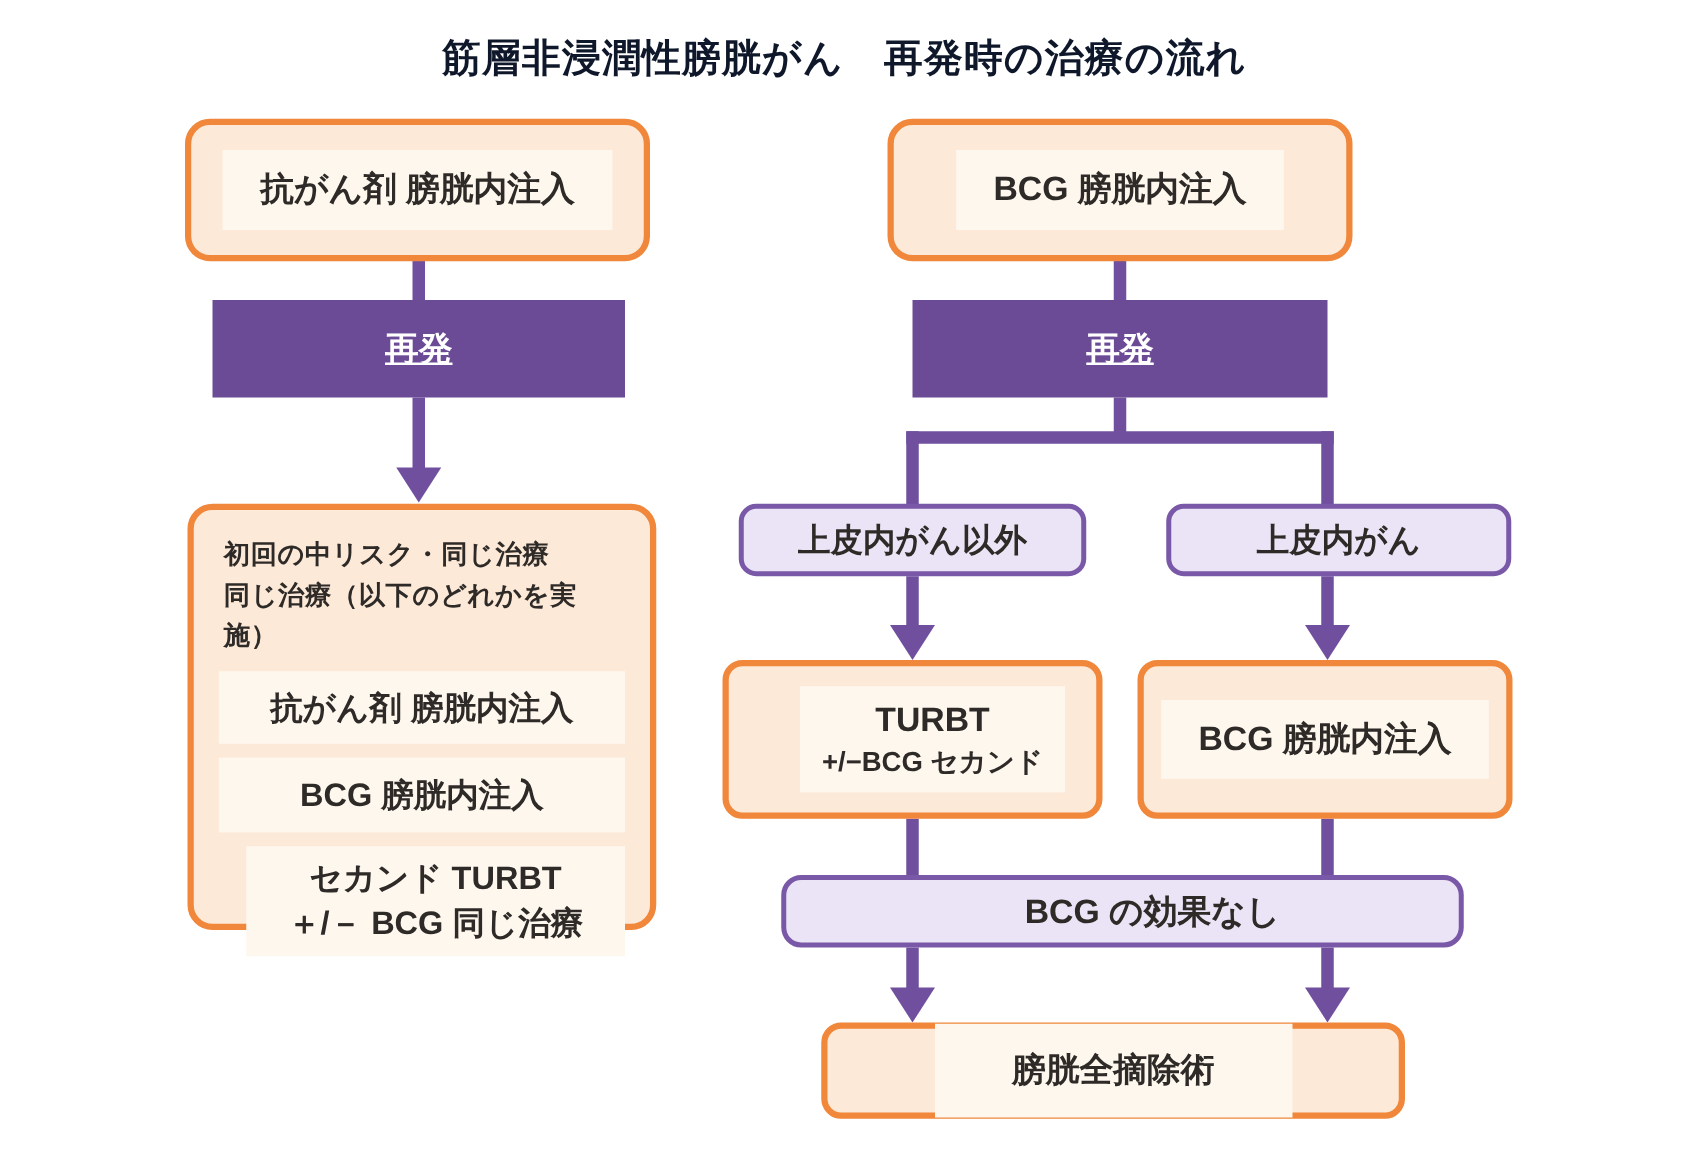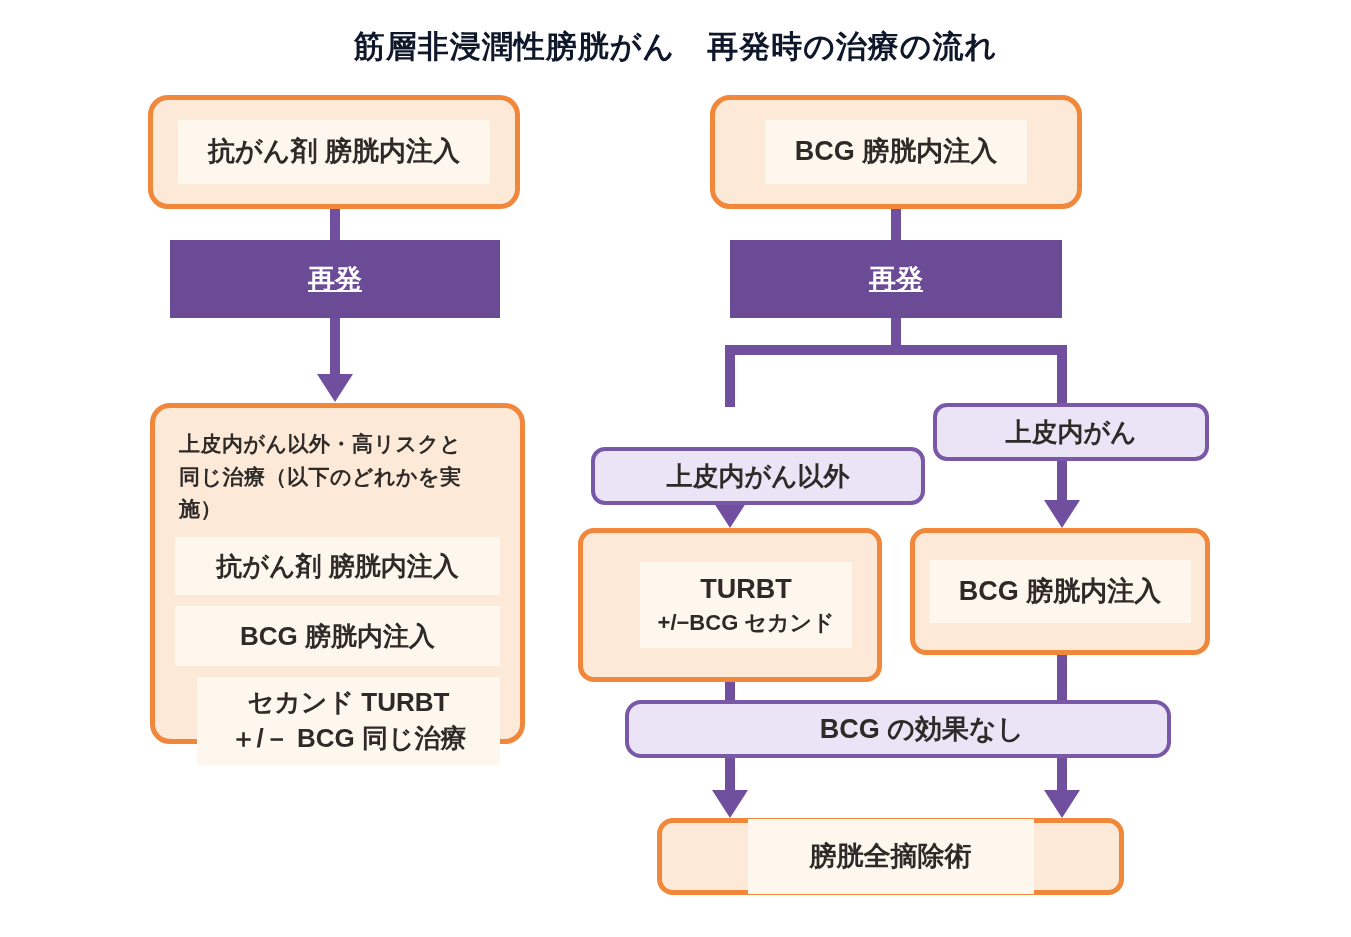--- a/index.html
+++ b/index.html
@@ -81,21 +81,21 @@
 
   <div class="pbox" style="left:170px;top:240px;width:330px;height:78px;">
     <span>再発</span>
   </div>
 
   <div class="vline" style="left:330px;top:318px;height:62px;"></div>
   <div class="ahead" style="left:317px;top:374px;"></div>
 
   <div class="bigbox" style="left:150px;top:403px;width:375px;height:341px;">
     <div class="hdr">
-      <span>上皮内がん以外・高リスクと</span><br>
+      <span>初回の中リスク・同じ治療</span><br>
       <span>同じ治療（以下のどれかを実施）</span>
     </div>
     <div class="opt s1">抗がん剤 膀胱内注入</div>
     <div class="opt s2">BCG 膀胱内注入</div>
     <div class="opt s3">
       <span>セカンド TURBT</span><br>
       <span>＋/－ BCG 同じ治療</span>
     </div>
   </div>
 
@@ -107,33 +107,33 @@
 
   <div class="pbox" style="left:730px;top:240px;width:332px;height:78px;">
     <span>再発</span>
   </div>
 
   <div class="vline" style="left:891px;top:318px;height:32px;"></div>
   <div class="hline" style="left:725px;top:345px;width:342px;"></div>
   <div class="vline" style="left:725px;top:345px;height:62px;"></div>
   <div class="vline" style="left:1057px;top:345px;height:62px;"></div>
 
-  <div class="lavbox" style="left:591px;top:403px;width:334px;height:58px;margin-top:44px;">
+  <div class="lavbox" style="left:591px;top:403px;width:278px;height:58px;">
     <span>上皮内がん以外</span>
   </div>
   <div class="lavbox" style="left:933px;top:403px;width:276px;height:58px;">
     <span>上皮内がん</span>
   </div>
 
   <div class="vline" style="left:725px;top:461px;height:43px;"></div>
   <div class="ahead" style="left:712px;top:500px;"></div>
   <div class="vline" style="left:1057px;top:461px;height:43px;"></div>
   <div class="ahead" style="left:1044px;top:500px;"></div>
 
-  <div class="obox" style="left:578px;top:528px;width:304px;height:154px;border-radius:16px;padding-left:32px;">
+  <div class="obox" style="left:578px;top:528px;width:304px;height:127px;border-radius:16px;padding-left:32px;">
     <div class="inner two">
       <span>TURBT</span>
       <span class="sub">+/−BCG セカンド</span>
     </div>
   </div>
   <div class="obox" style="left:910px;top:528px;width:300px;height:127px;border-radius:16px;">
     <div class="inner single">BCG 膀胱内注入</div>
   </div>
 
   <div class="vline" style="left:725px;top:655px;height:48px;"></div>

